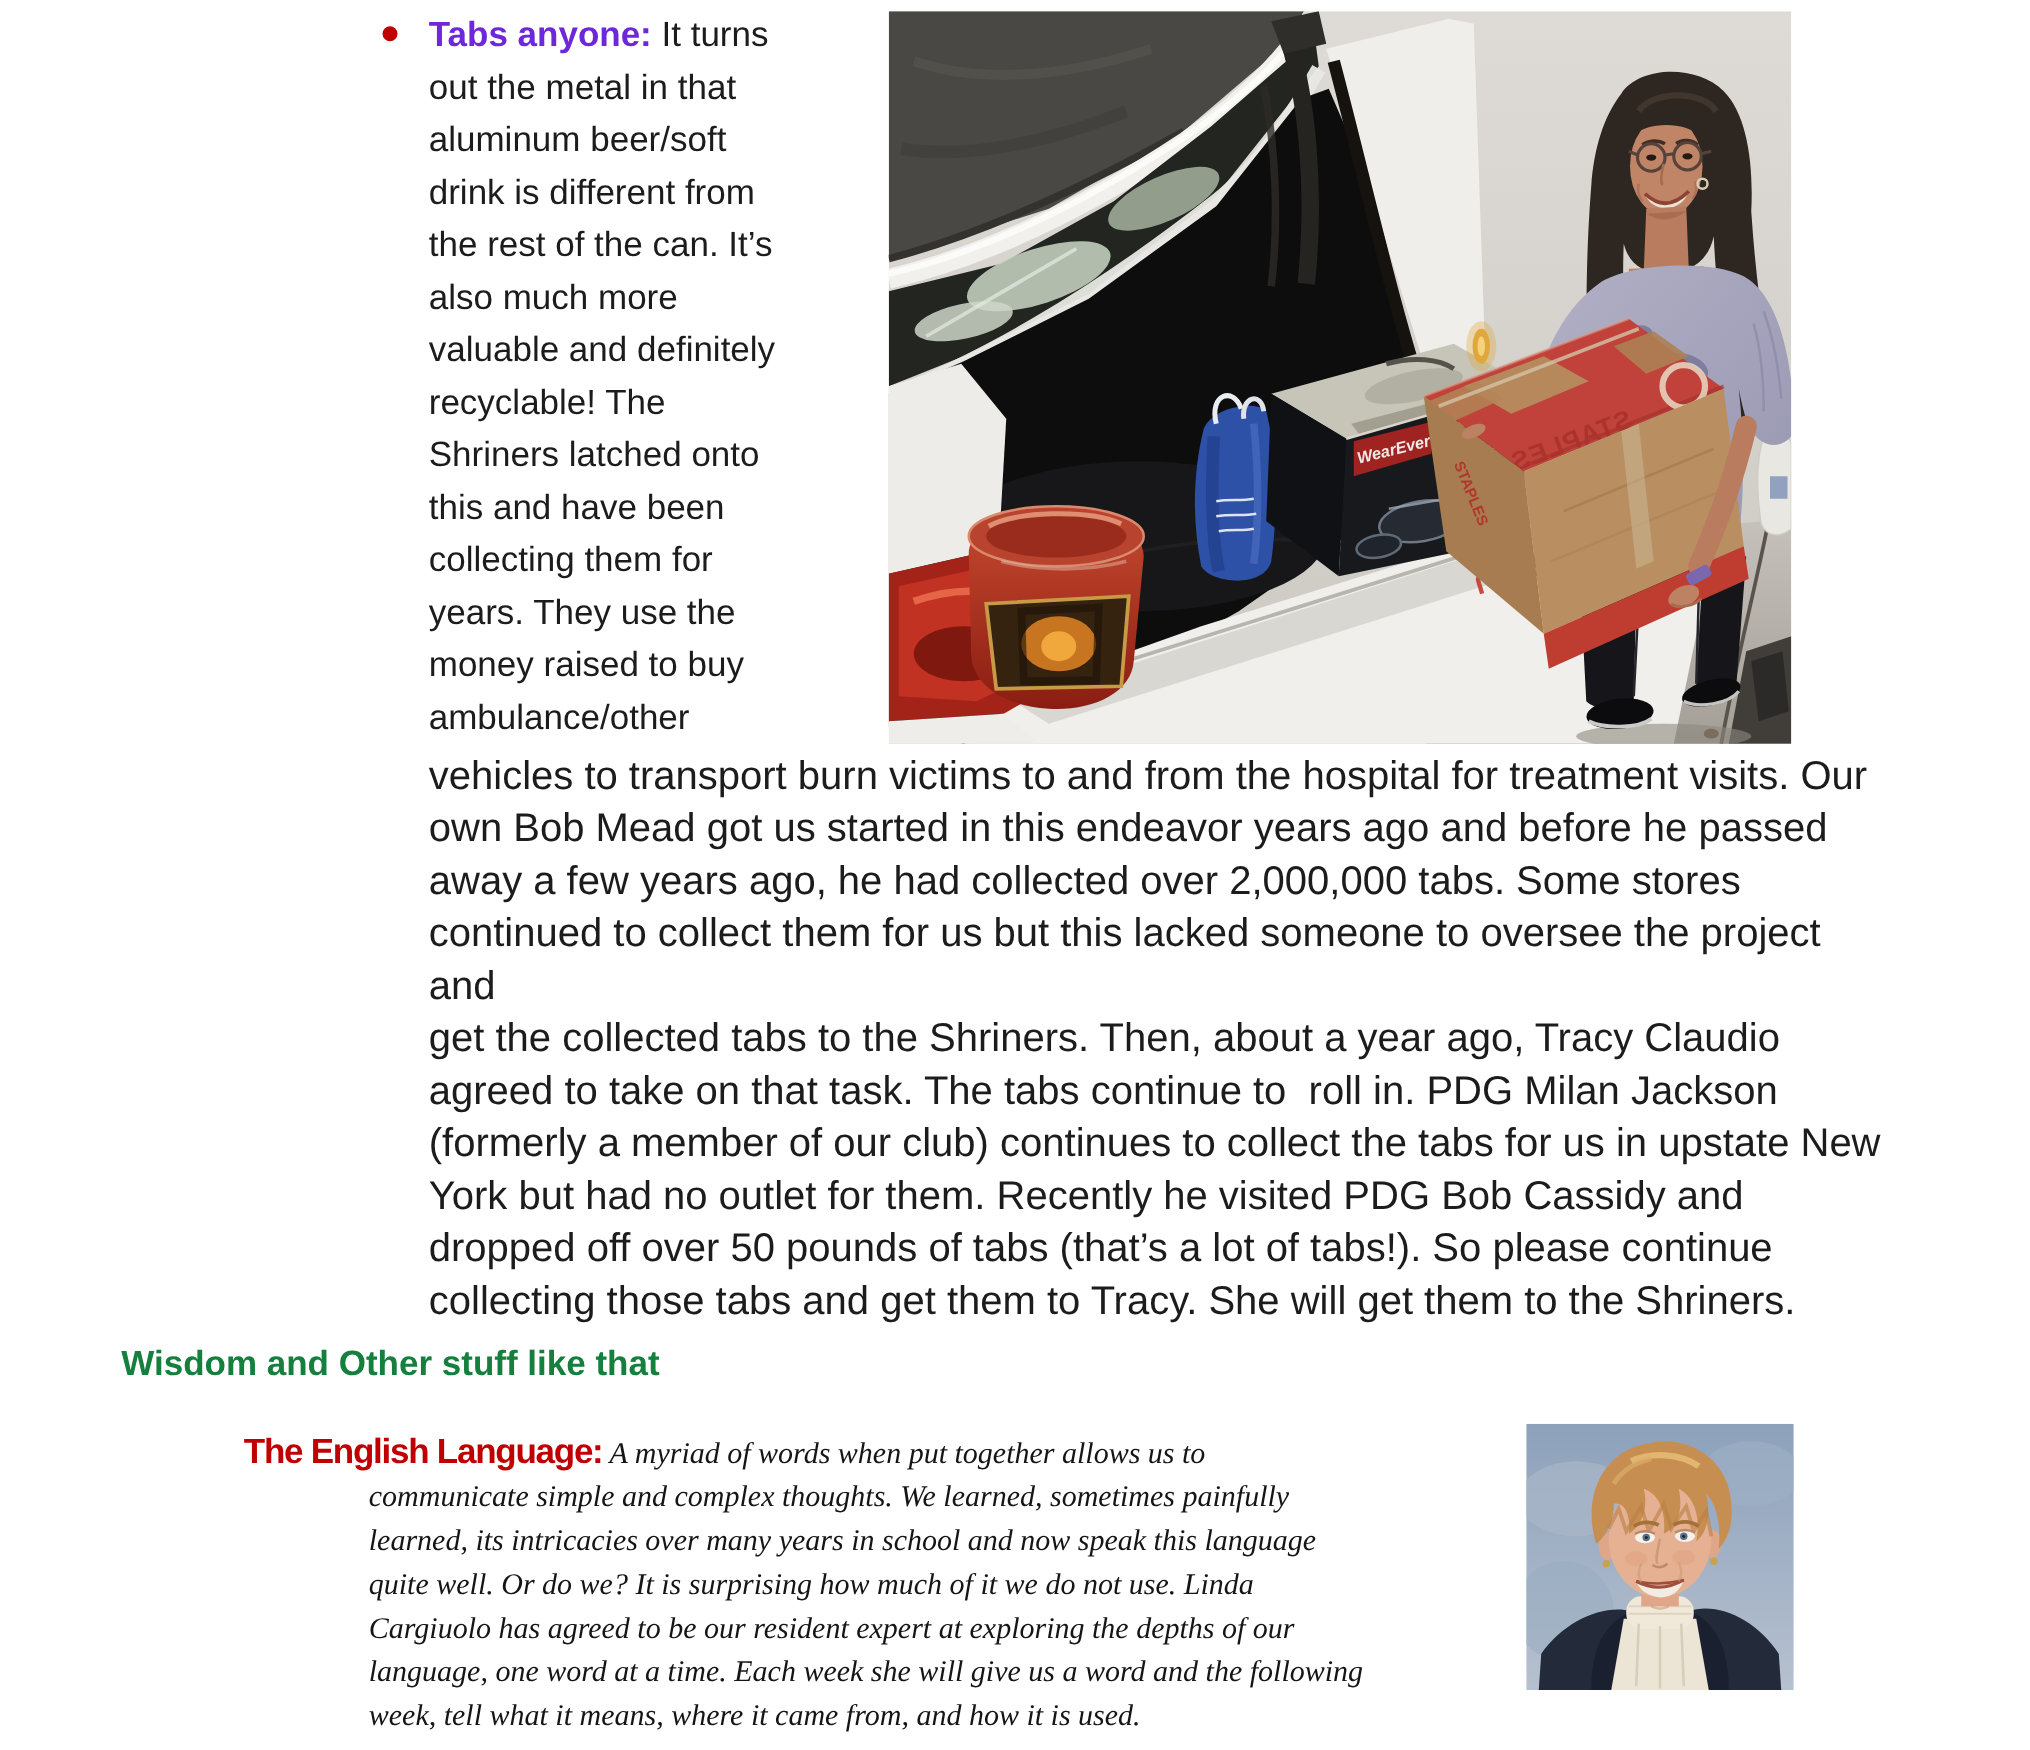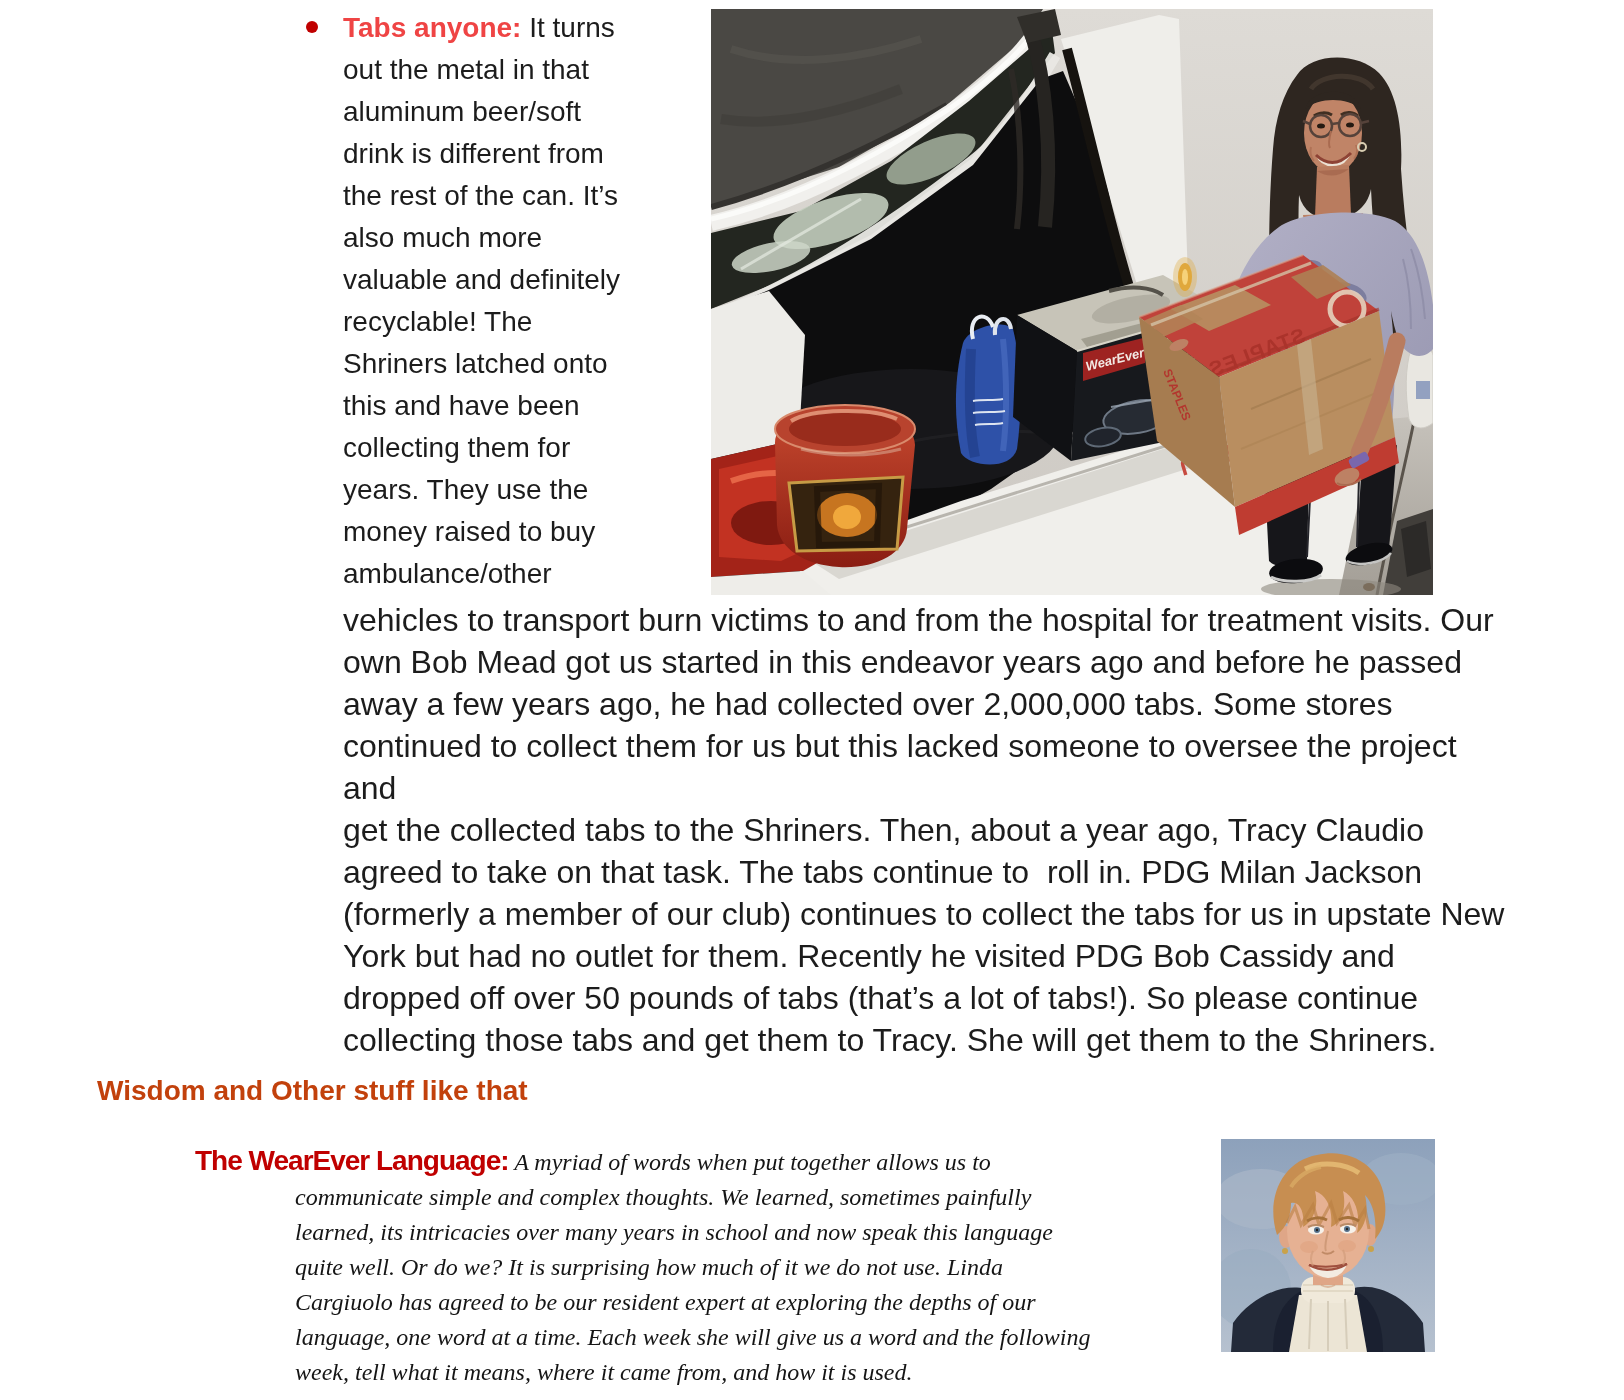--- a/index.html
+++ b/index.html
@@ -1,22 +1,22 @@
 <!DOCTYPE html>
 <html><head>
 <meta charset="utf-8">
 <style>
   html,body{margin:0;padding:0;}
   body{width:1624px;height:1400px;position:relative;background:#ffffff;
        font-family:"Liberation Sans",sans-serif;color:#1c1c1c;overflow:hidden;}
   .bullet-dot{position:absolute;left:306px;top:21px;width:12px;height:12px;border-radius:50%;background:#c00000;}
   .tabs-text{position:absolute;left:343px;top:7px;width:330px;font-size:28px;line-height:42px;white-space:pre-line;}
-  .red-lead{color:#ef4444;font-weight:bold;}
+  .red-lead{color:#6d28d9;font-weight:bold;}
   .para-wide{position:absolute;left:343px;top:599px;width:1175px;font-size:32px;line-height:42px;white-space:pre-line;}
-  .wisdom{position:absolute;left:97px;top:1075px;margin:0;font-size:28px;line-height:32px;font-weight:bold;color:#c2410c;}
+  .wisdom{position:absolute;left:97px;top:1075px;margin:0;font-size:28px;line-height:32px;font-weight:bold;color:#15803d;}
   .english{position:absolute;left:295px;top:1143px;width:930px;font-family:"Liberation Serif",serif;
            font-style:italic;font-size:24px;line-height:35px;white-space:pre-line;text-indent:-100px;color:#151515;}
   .english .red-lead2{font-family:"Liberation Sans",sans-serif;font-style:normal;font-weight:bold;
            font-size:28px;letter-spacing:-1px;color:#c00000;}
   .photo-main{position:absolute;left:711px;top:9px;width:722px;height:586px;margin:0;}
   .photo-portrait{position:absolute;left:1221px;top:1139px;width:214px;height:213px;margin:0;}
   figure svg{display:block;width:100%;height:100%;}
 </style>
 </head>
 <body>
@@ -258,21 +258,21 @@
 continued to collect them for us but this lacked someone to oversee the project and
 get the collected tabs to the Shriners. Then, about a year ago, Tracy Claudio
 agreed to take on that task. The tabs continue to&nbsp; roll in. PDG Milan Jackson
 (formerly a member of our club) continues to collect the tabs for us in upstate New
 York but had no outlet for them. Recently he visited PDG Bob Cassidy and
 dropped off over 50 pounds of tabs (that’s a lot of tabs!). So please continue
 collecting those tabs and get them to Tracy. She will get them to the Shriners.</div>
 
   <h2 class="wisdom">Wisdom and Other stuff like that</h2>
 
-  <div class="english"><span class="red-lead2">The WearEver Language:</span><span> A myriad of words when put together allows us to
+  <div class="english"><span class="red-lead2">The English Language:</span><span> A myriad of words when put together allows us to
 communicate simple and complex thoughts. We learned, sometimes painfully
 learned, its intricacies over many years in school and now speak this language
 quite well. Or do we? It is surprising how much of it we do not use. Linda
 Cargiuolo has agreed to be our resident expert at exploring the depths of our
 language, one word at a time. Each week she will give us a word and the following
 week, tell what it means, where it came from, and how it is used.</span></div>
 
   <figure class="photo-portrait">
     <svg viewBox="0 0 214 213" preserveAspectRatio="none">
       <defs>

